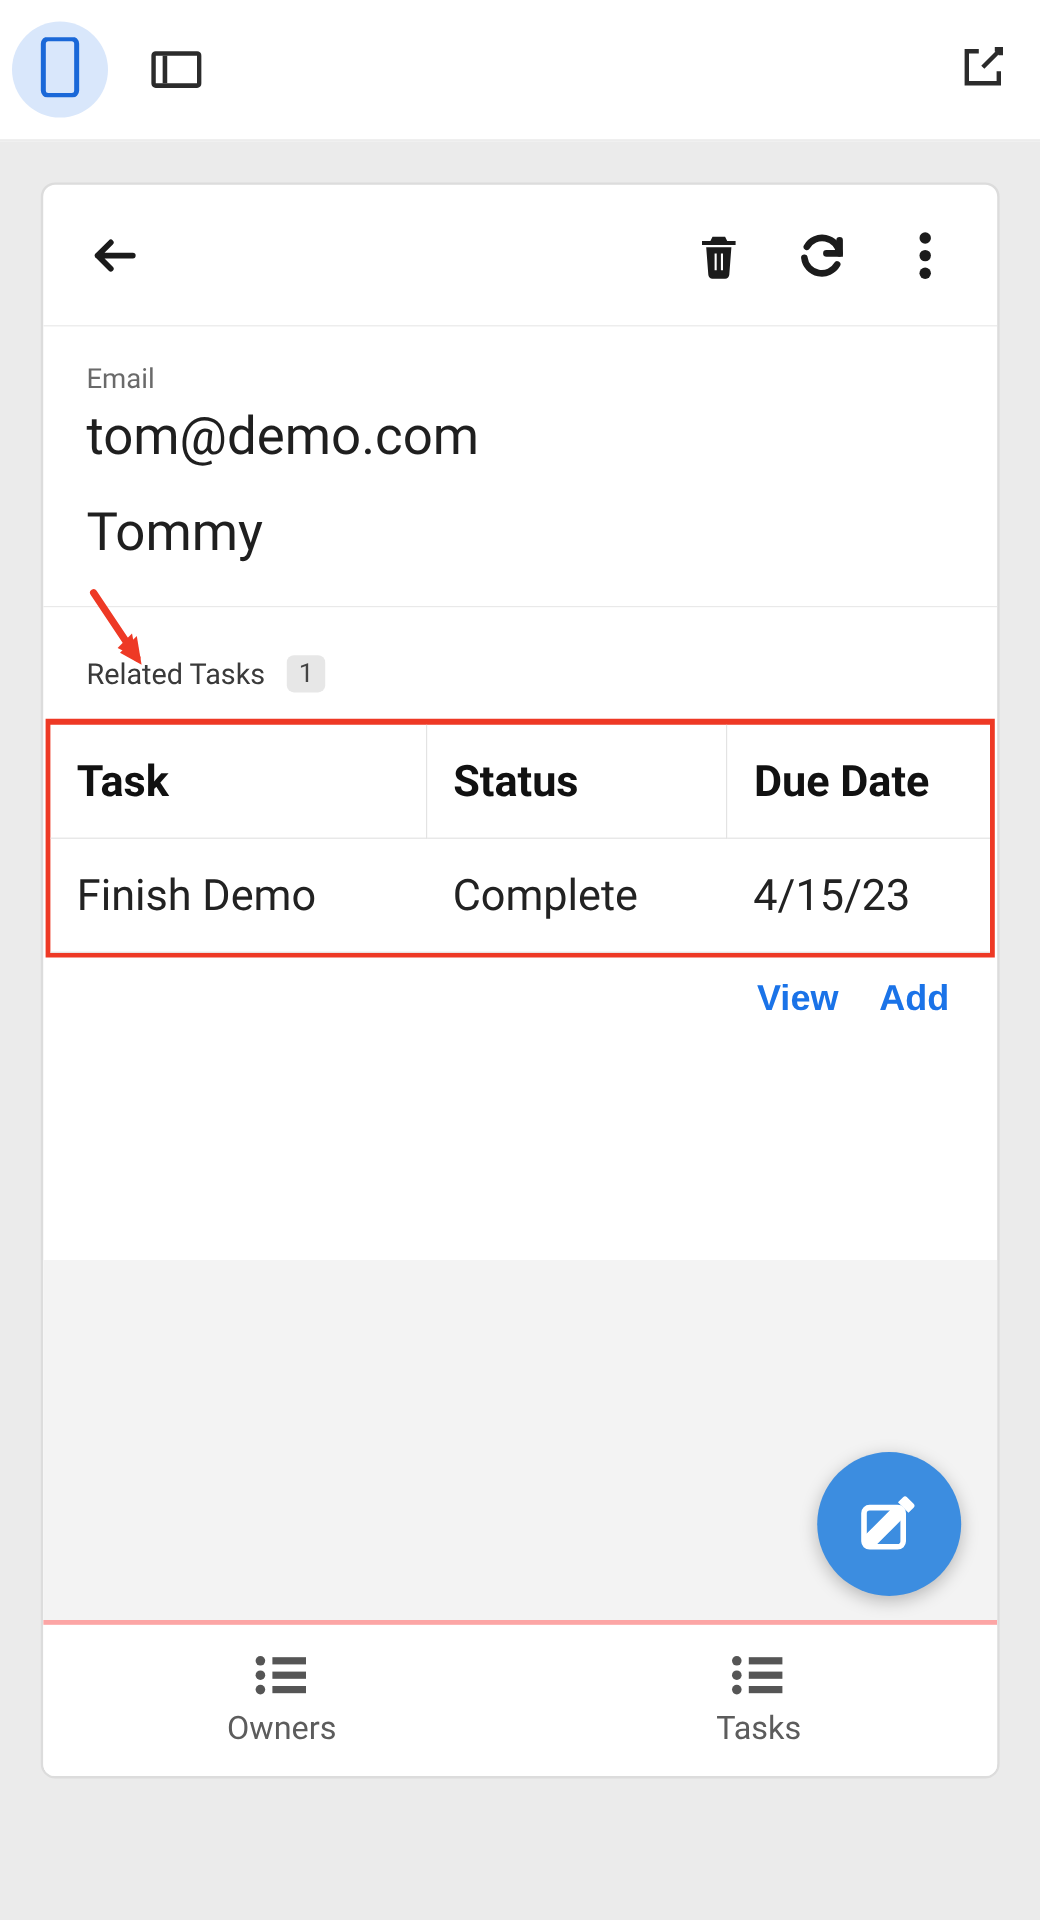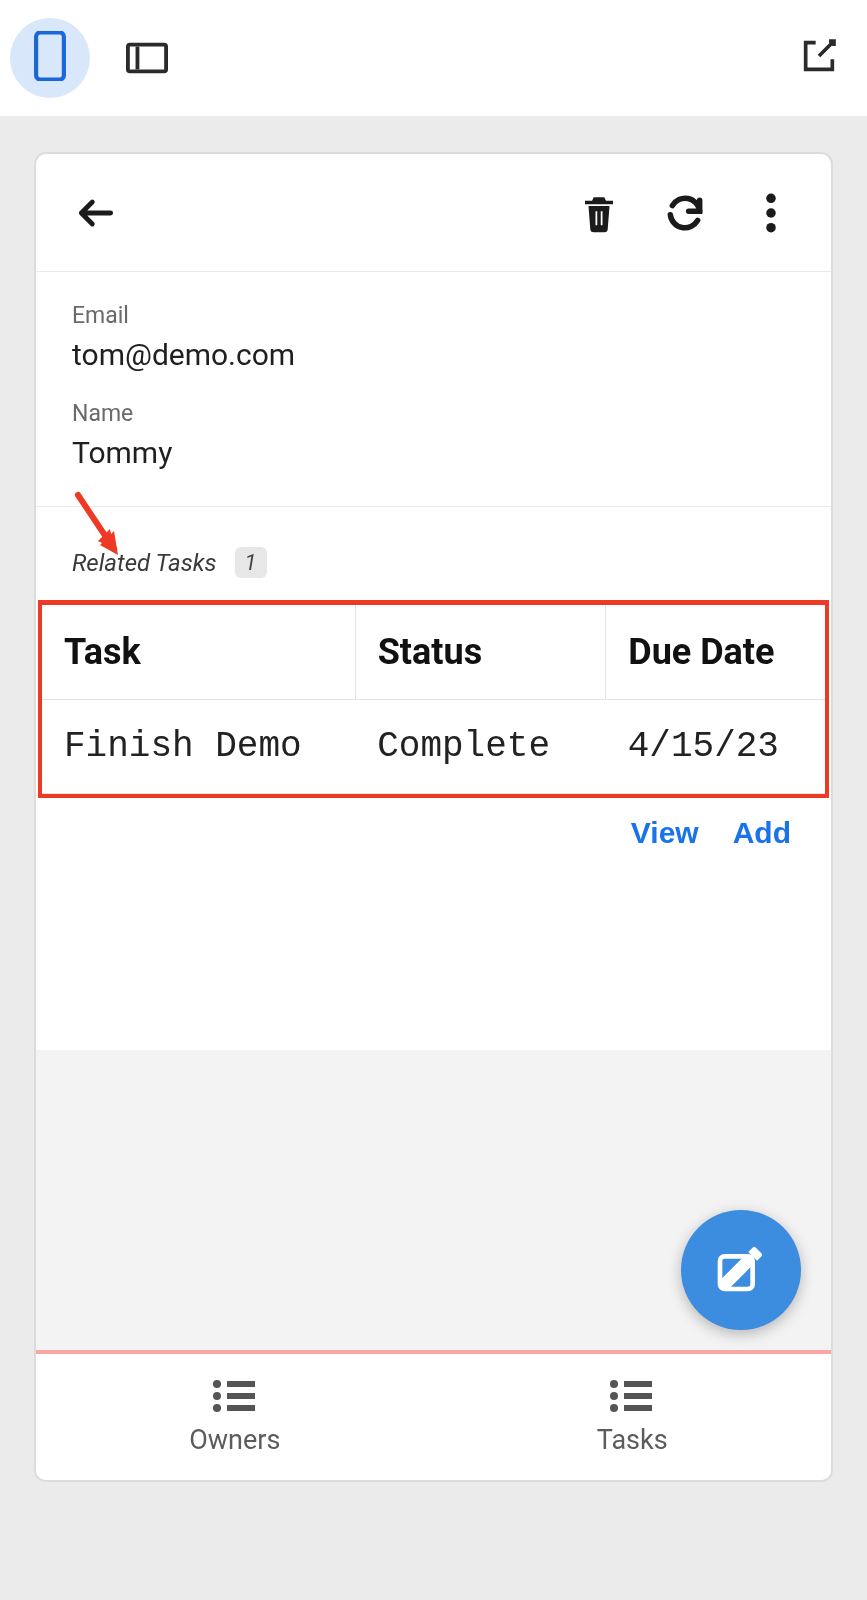--- a/index.html
+++ b/index.html
@@ -61,23 +61,23 @@
   .app-header .icon-btn {
     width: 60px; height: 60px;
     display: flex; align-items: center; justify-content: center;
   }
   .app-header svg { display: block; }
   .right-icons { display: flex; align-items: center; gap: 26px; margin-left: auto; }
   
   .fields { padding: 30px 36px 30px 36px; border-bottom: 1px solid #e9e9e9; }
   .field { margin-bottom: 28px; }
   .field-label { font-size: 23px; color: #6a6a6a; margin-bottom: 8px; }
-  .field-value { font-size: 30px; color: #1f1f1f; }
-  
-  .related-hdr { display: flex; align-items: center; gap: 18px; padding: 40px 36px 22px 36px; position: relative; font-style: italic; }
+  .field-value { font-size: 44px; color: #1f1f1f; }
+  
+  .related-hdr { display: flex; align-items: center; gap: 18px; padding: 40px 36px 22px 36px; position: relative; }
   .related-label { font-size: 24px; color: #3a3a3a; }
   .count-badge {
     background: #e7e7e7; color: #444; font-size: 22px;
     padding: 3px 10px; border-radius: 6px;
   }
   
   .anno-arrow {
     position: absolute;
     left: 34px; top: -16px;
     pointer-events: none;
@@ -93,21 +93,21 @@
     text-align: left;
     font-size: 36px;
     padding: 26px 22px;
   }
   th {
     font-weight: 700;
     color: #111;
     border-bottom: 1px solid #e3e3e3;
   }
   th:not(:last-child) { border-right: 1px solid #e3e3e3; }
-  td { color: #222; border-bottom: 1px solid #e6e6e6; font-family: Liberation Mono, monospace; }
+  td { color: #222; border-bottom: 1px solid #e6e6e6; }
   .col-task   { width: 40%; }
   .col-status { width: 32%; border-radius: 23px; }
   .col-due    { width: 28%; }
   
   .table-actions {
     display: flex; justify-content: flex-end; gap: 34px;
     padding: 18px 40px 0 0;
   }
   .link-btn {
     background: none; border: none;
@@ -202,21 +202,20 @@
         </div>
       </div>
     </div>
 
     <div class="fields">
       <div class="field">
         <div class="field-label">Email</div>
         <div class="field-value">tom@demo.com</div>
       </div>
       <div class="field" style="margin-bottom:6px">
-        <div class="field-label">Name</div>
         <div class="field-value">Tommy</div>
       </div>
     </div>
 
     <div class="related-hdr">
       <svg class="anno-arrow" width="60" height="74" viewBox="0 0 60 74">
         <line x1="8" y1="4" x2="44" y2="58" stroke="#ee3925" stroke-width="6" stroke-linecap="round"></line>
         <polygon points="44,58 28,50 40,38" fill="#ee3925"></polygon>
         <polygon points="48,64 30,54 44,40" fill="#ee3925"></polygon>
       </svg>

